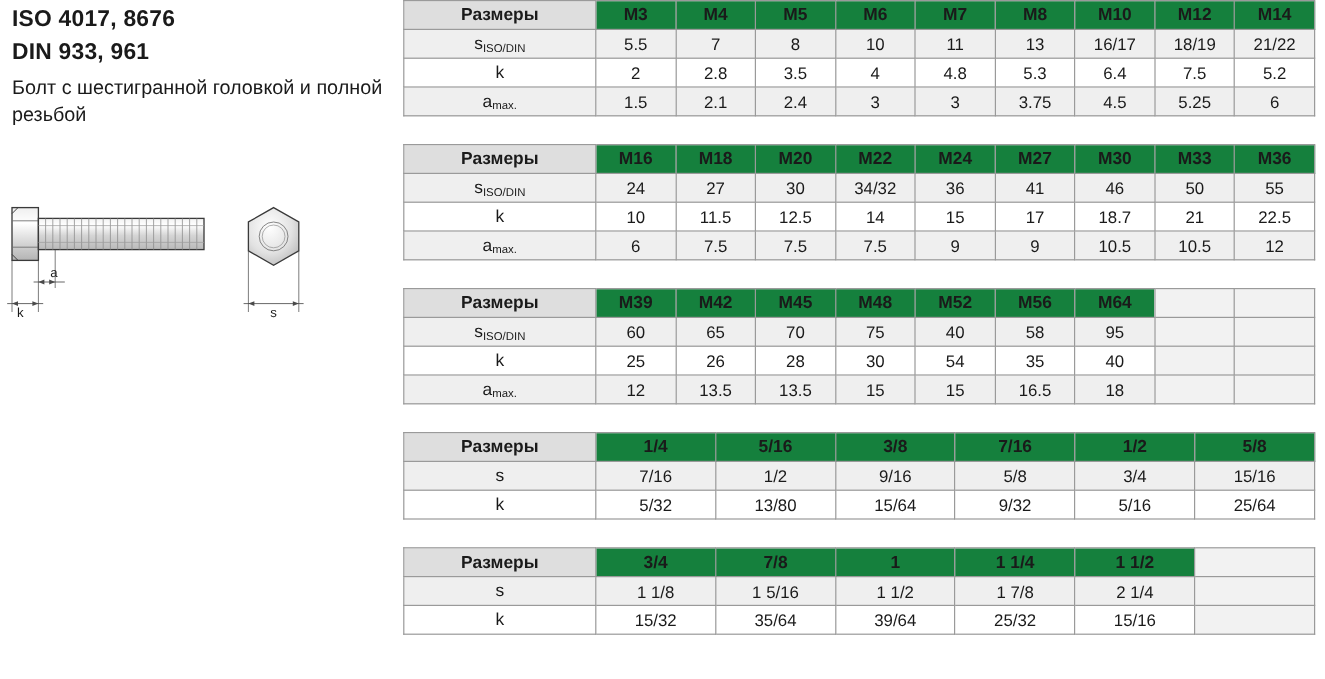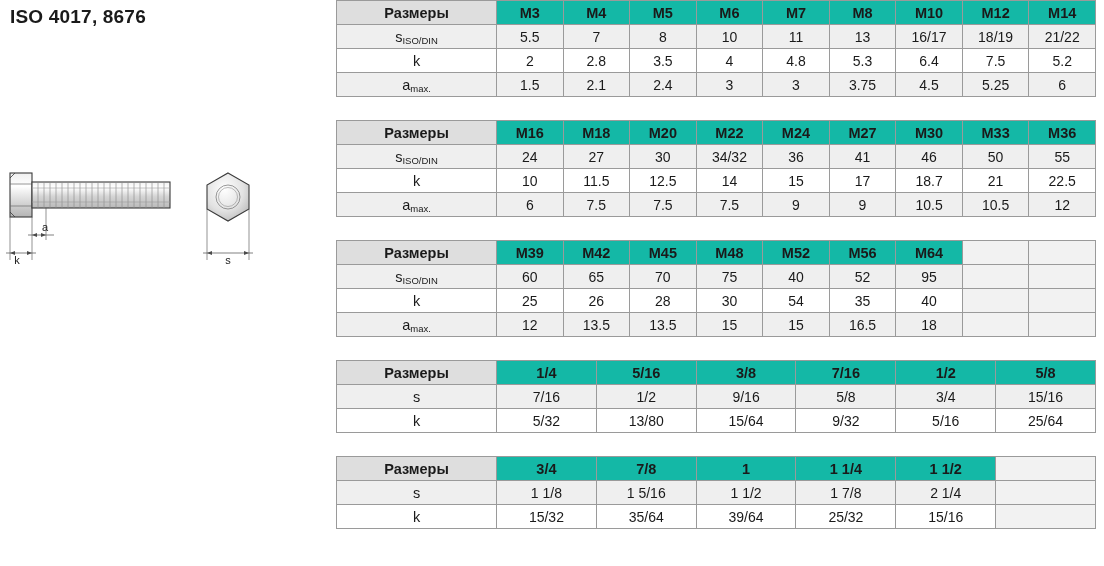--- a/index.html
+++ b/index.html
@@ -82,21 +82,21 @@
     height: 23px;
     text-align: center;
     vertical-align: middle;
     font-size: 14px;
     font-weight: normal;
     padding: 0;
     color: #1a1a1a;
     background: #ffffff;
   }
   table.dim tr.head td {
-    background: #14b8a6;
+    background: #15803d;
     font-weight: bold;
     font-size: 14.5px;
   }
   table.dim tr.alt td {
     background: #efefef;
   }
   table.dim td.rowlabel {
     background: #ffffff;
     font-size: 14.5px;
     width: 160px;
@@ -121,20 +121,22 @@
   .lab-s { font-size: 14px; }
   .lab-s sub { font-size: 9.5px; }
 </style>
 </head>
 <body>
 
 <div class="page">
 
   <div class="left-col">
     <div class="std-line1">ISO 4017, 8676</div>
+    <div class="std-line2">DIN 933, 961</div>
+    <div class="desc">Болт с шестигранной головкой и полной резьбой</div>
 
     <div class="drawing">
       <svg width="336" height="110" viewBox="0 0 336 110" xmlns="http://www.w3.org/2000/svg">
         <defs>
           <linearGradient id="shaftGrad" x1="0" y1="0" x2="0" y2="1">
             <stop offset="0%" stop-color="#f2f2f2"></stop>
             <stop offset="22%" stop-color="#ffffff"></stop>
             <stop offset="55%" stop-color="#d5d5d5"></stop>
             <stop offset="100%" stop-color="#b9b9b9"></stop>
           </linearGradient>
@@ -370,21 +372,21 @@
           <td class="empty"></td>
           <td class="empty"></td>
         </tr>
         <tr class="alt">
           <td class="rowlabel lab-s"><span>s</span><sub class="sm">ISO/DIN</sub></td>
           <td>60</td>
           <td>65</td>
           <td>70</td>
           <td>75</td>
           <td>40</td>
-          <td>52</td>
+          <td>58</td>
           <td>95</td>
           <td class="empty"></td>
           <td class="empty"></td>
         </tr>
         <tr>
           <td class="rowlabel"><span>k</span><sub class="sm"></sub></td>
           <td>25</td>
           <td>26</td>
           <td>28</td>
           <td>30</td>

